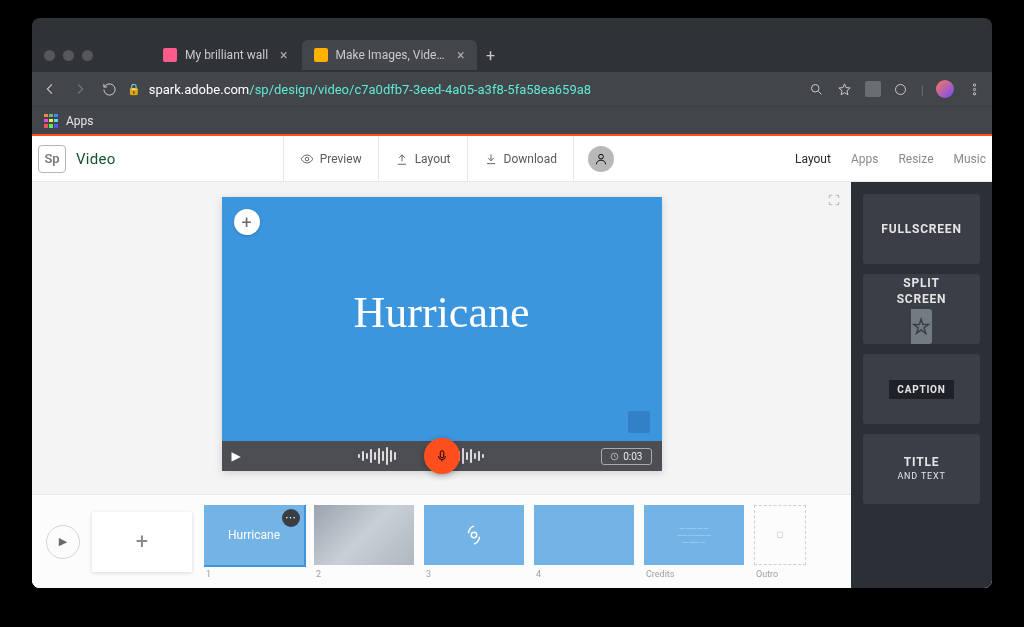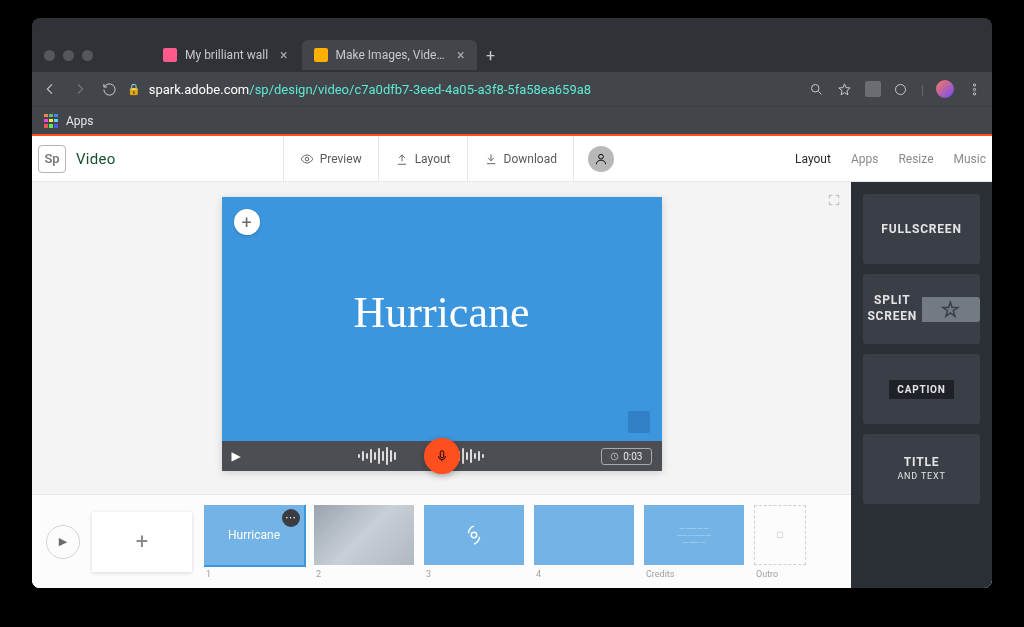--- a/index.html
+++ b/index.html
@@ -77,21 +77,21 @@
 .tl-item { flex: none; width: 100px; }
 .tl-thumb { width: 100px; height: 60px; background: #73b3e6; position: relative; display: flex; align-items: center; justify-content: center; color: #fff; font-family: Georgia, serif; font-size: 12px; }
 .tl-thumb.clouds { background: linear-gradient(135deg, #9aa4ae, #c8cfd6, #b0b8c0); }
 .tl-thumb .dots { position: absolute; top: 4px; right: 4px; width: 18px; height: 18px; border-radius: 50%; background: #3a3d42; color: #fff; font-size: 11px; display: flex; align-items: center; justify-content: center; letter-spacing: 1px; }
 .tl-label { font-size: 9px; color: #a0a0a0; margin-top: 4px; padding-left: 2px; }
 .tl-outro { width: 52px; height: 60px; border: 1px dashed #cfcfcf; display: flex; align-items: center; justify-content: center; font-size: 8px; color: #bcbcbc; text-align: center; }
 .tl-item.selected .tl-thumb { outline: 2px solid #3c96dd; }
 
 .sidebar { width: 141px; background: #2b2f36; padding: 12px; display: flex; flex-direction: column; gap: 10px; }
 .layout-card { background: #3a3f47; border-radius: 3px; height: 70px; display: flex; align-items: center; justify-content: center; color: #e4e4e4; font-size: 12px; font-weight: 700; letter-spacing: 0.8px; text-align: center; position: relative; }
-.layout-card.split { display: flex; padding: 0; }
+.layout-card.split { display: flex; padding: 0; flex-direction: column; }
 .layout-card.split .half { flex: 1; display: flex; align-items: center; justify-content: center; }
 .layout-card.split .half:last-child { background: #747a82; border-radius: 0 3px 3px 0; }
 .star { font-size: 22px; color: #3a3f47; }
 .caption-badge { background: #1e2228; padding: 4px 8px; font-size: 10px; }
 .twoln { line-height: 1.3; }
 .twoln .sub { font-size: 9px; font-weight: 400; display: block; }
 
 svg { stroke: currentColor; fill: none; stroke-width: 1.6; }
 </style>
 </head>

